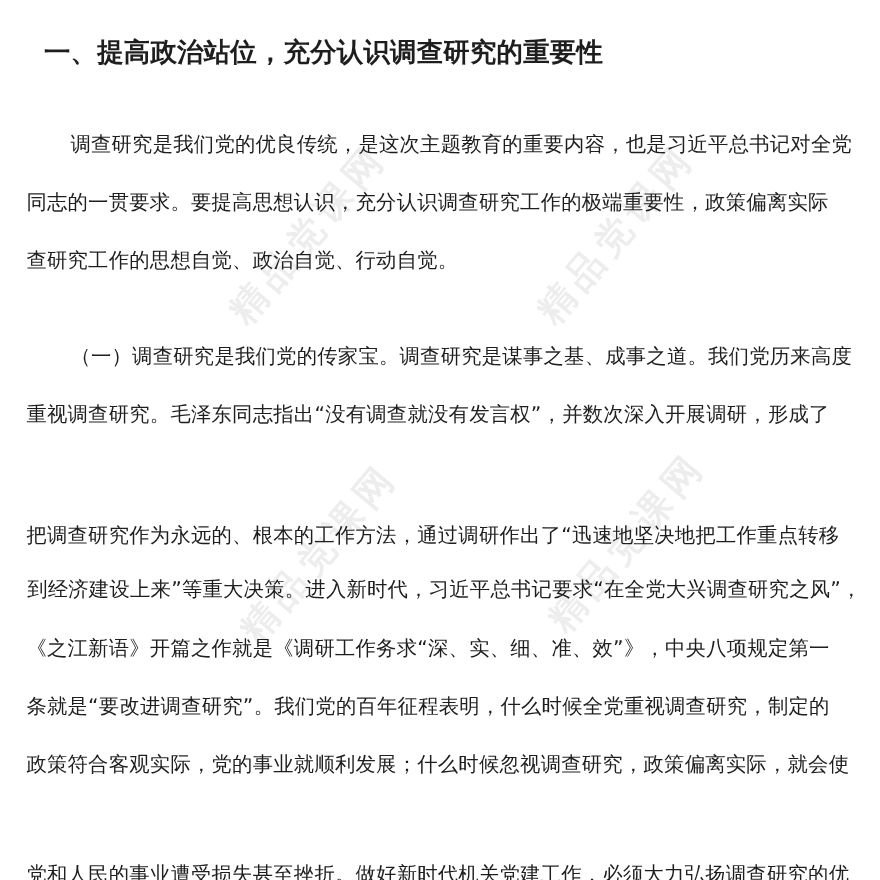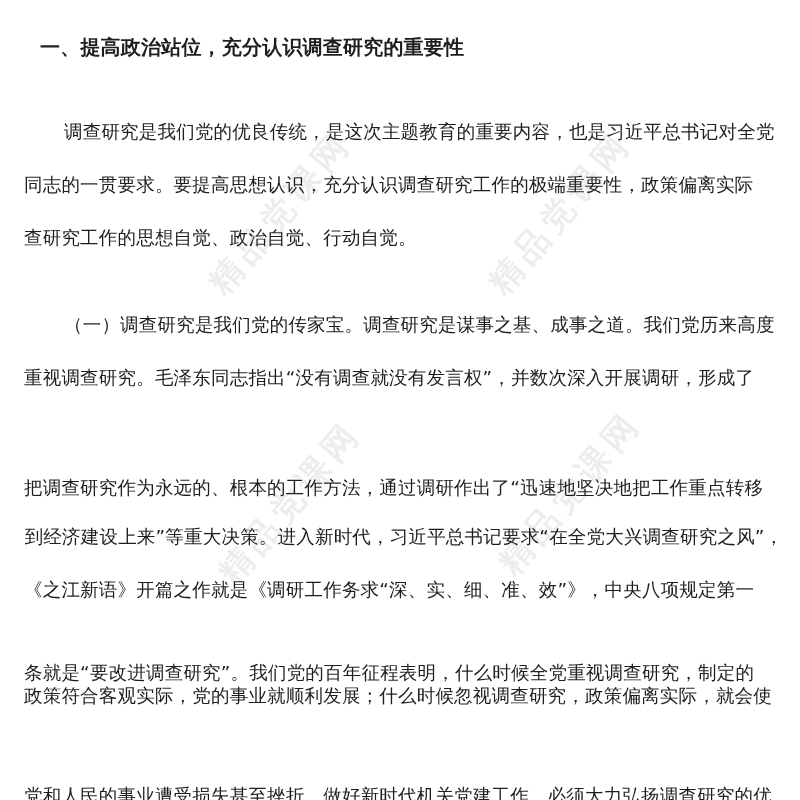--- a/index.html
+++ b/index.html
@@ -8,21 +8,21 @@
       position: relative;
       font-family: "DejaVu Sans", "Liberation Sans", sans-serif;
       color: #1e1e1e;
     }
     .page { position: absolute; left: 0; top: 0; width: 800px; height: 800px; }
     .line {
       position: absolute; left: 24px; width: 760px;
       font-size: 18.5px; line-height: 24px; white-space: nowrap;
       letter-spacing: 0.2px;
     }
-    .heading { left: 40px; font-weight: bold; font-size: 20px; }
+    .heading { left: 40px; font-weight: bold; font-size: 24px; }
     .indent { left: 64px; }
     .bold { font-weight: normal; }
     .watermark {
       position: absolute; font-size: 34px; color: rgba(0,0,0,0.07);
       transform: rotate(-50deg); white-space: nowrap; letter-spacing: 6px;
       pointer-events: none; font-weight: bold;
     }
   </style>
 </head>
 <body>
@@ -40,16 +40,16 @@
   <div class="line" style="top:173px;">同志的一贯要求。要提高思想认识，充分认识调查研究工作的极端重要性，政策偏离实际</div>
   <div class="line" style="top:226px;">查研究工作的思想自觉、政治自觉、行动自觉。</div>
 
   <div class="line indent" style="top:313px;">
     <span class="bold">（一）调查研究是我们党的传家宝。</span><span>调查研究是谋事之基、成事之道。我们党历来高度</span>
   </div>
   <div class="line" style="top:366px;">重视调查研究。毛泽东同志指出“没有调查就没有发言权”，并数次深入开展调研，形成了</div>
   <div class="line" style="top:476px;">把调查研究作为永远的、根本的工作方法，通过调研作出了“迅速地坚决地把工作重点转移</div>
   <div class="line" style="top:525px;text-align:center;">到经济建设上来”等重大决策。进入新时代，习近平总书记要求“在全党大兴调查研究之风”，</div>
   <div class="line" style="top:578px;">《之江新语》开篇之作就是《调研工作务求“深、实、细、准、效”》，中央八项规定第一</div>
-  <div class="line" style="top:661px;">条就是“要改进调查研究”。我们党的百年征程表明，什么时候全党重视调查研究，制定的</div>
+  <div class="line" style="top:631px;">条就是“要改进调查研究”。我们党的百年征程表明，什么时候全党重视调查研究，制定的</div>
   <div class="line" style="top:684px;">政策符合客观实际，党的事业就顺利发展；什么时候忽视调查研究，政策偏离实际，就会使</div>
   <div class="line" style="top:784px;">党和人民的事业遭受损失甚至挫折。做好新时代机关党建工作，必须大力弘扬调查研究的优</div>
 </div>
 
 </body></html>

